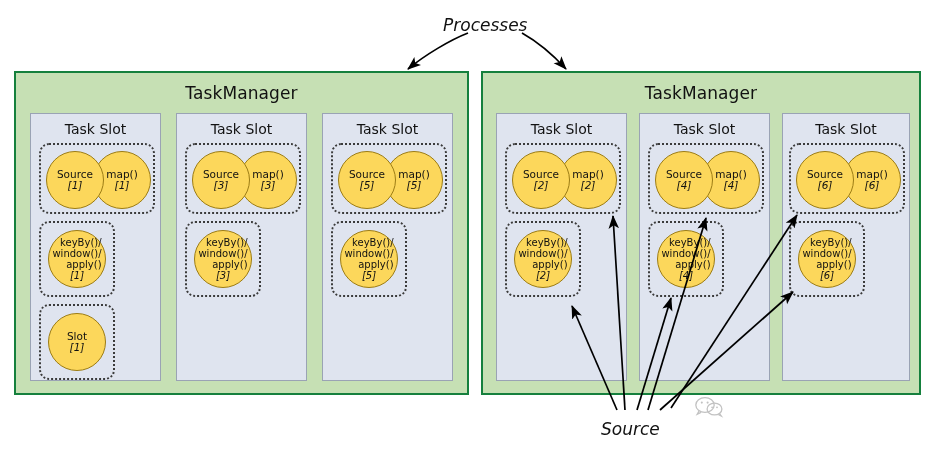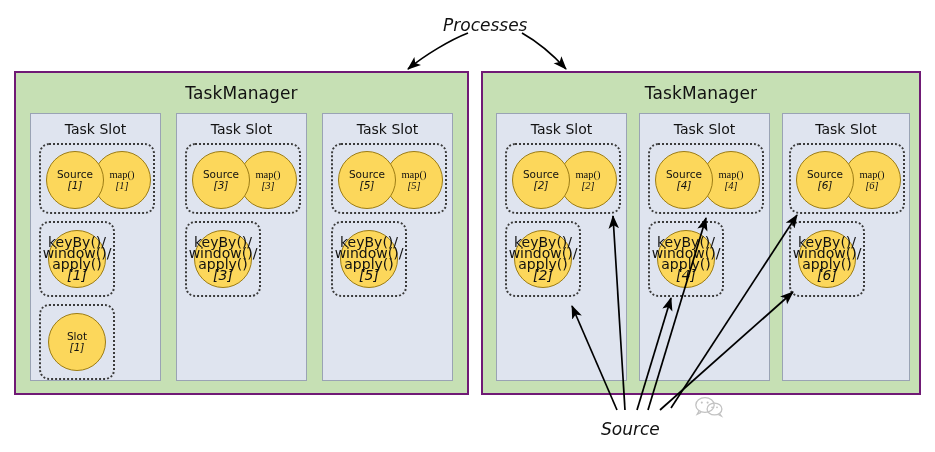--- a/index.html
+++ b/index.html
@@ -19,21 +19,21 @@
     position: absolute;
     left: 0; top: 0;
     width: 935px;
     height: 452px;
   }
 
   
   .taskmanager {
     position: absolute;
     background: #c6e0b4;
-    border: 2px solid #701a75;
+    border: 2px solid #15803d;
     box-sizing: border-box;
   }
   .tm-title {
     position: absolute;
     left: 0;
     right: 0;
     top: 10px;
     text-align: center;
     font-size: 17px;
     color: #111111;
@@ -76,25 +76,25 @@
     flex-direction: column;
     align-items: center;
     justify-content: center;
     text-align: center;
     font-size: 10.5px;
     line-height: 11.5px;
     color: #111111;
   }
   .circle .op { white-space: nowrap; }
   .circle .idx { font-style: italic; }
-  .circle.small { font-size: 14px; line-height: 11px; }
+  .circle.small { font-size: 10px; line-height: 11px; text-align: right; }
 
   
   .circle.z2 { z-index: 3; }
-  .circle.z1 { z-index: 2; font-family: Liberation Serif, serif; }
+  .circle.z1 { z-index: 2; }
 
   
   .annot {
     position: absolute;
     font-style: italic;
     font-size: 17px;
     color: #111111;
     white-space: nowrap;
   }
 

